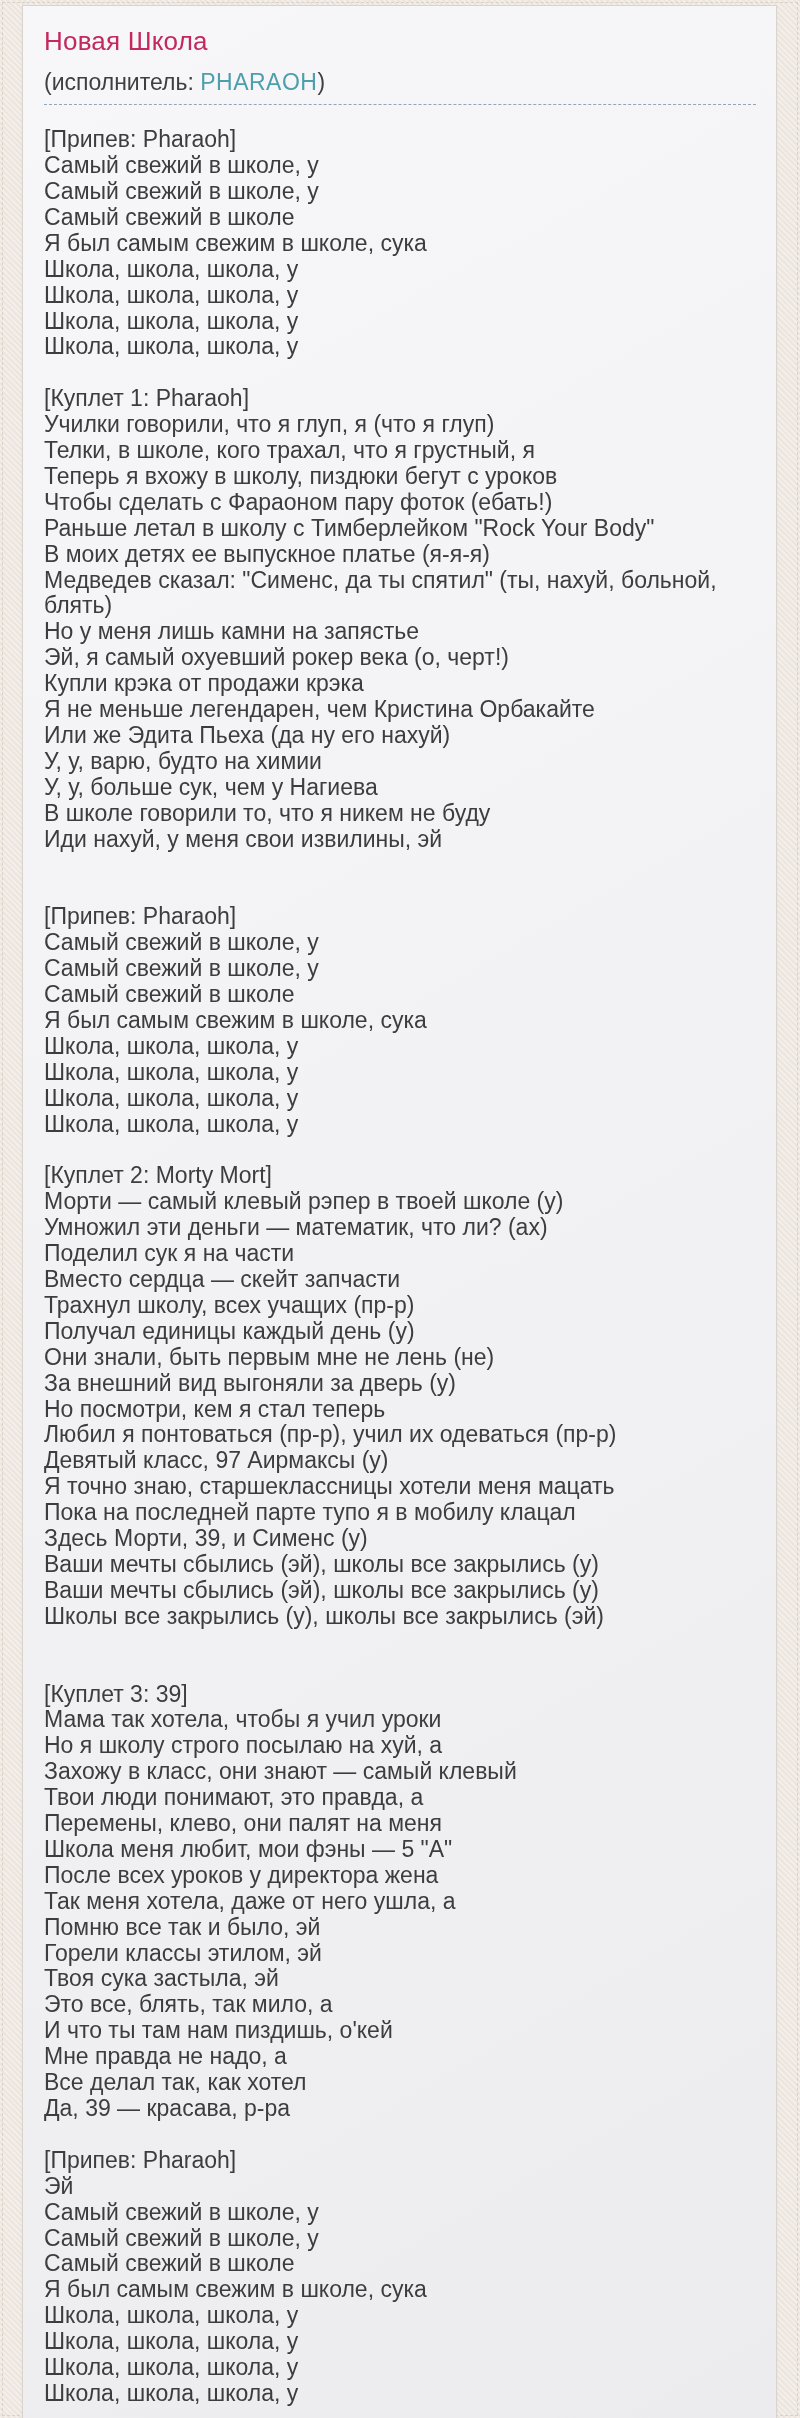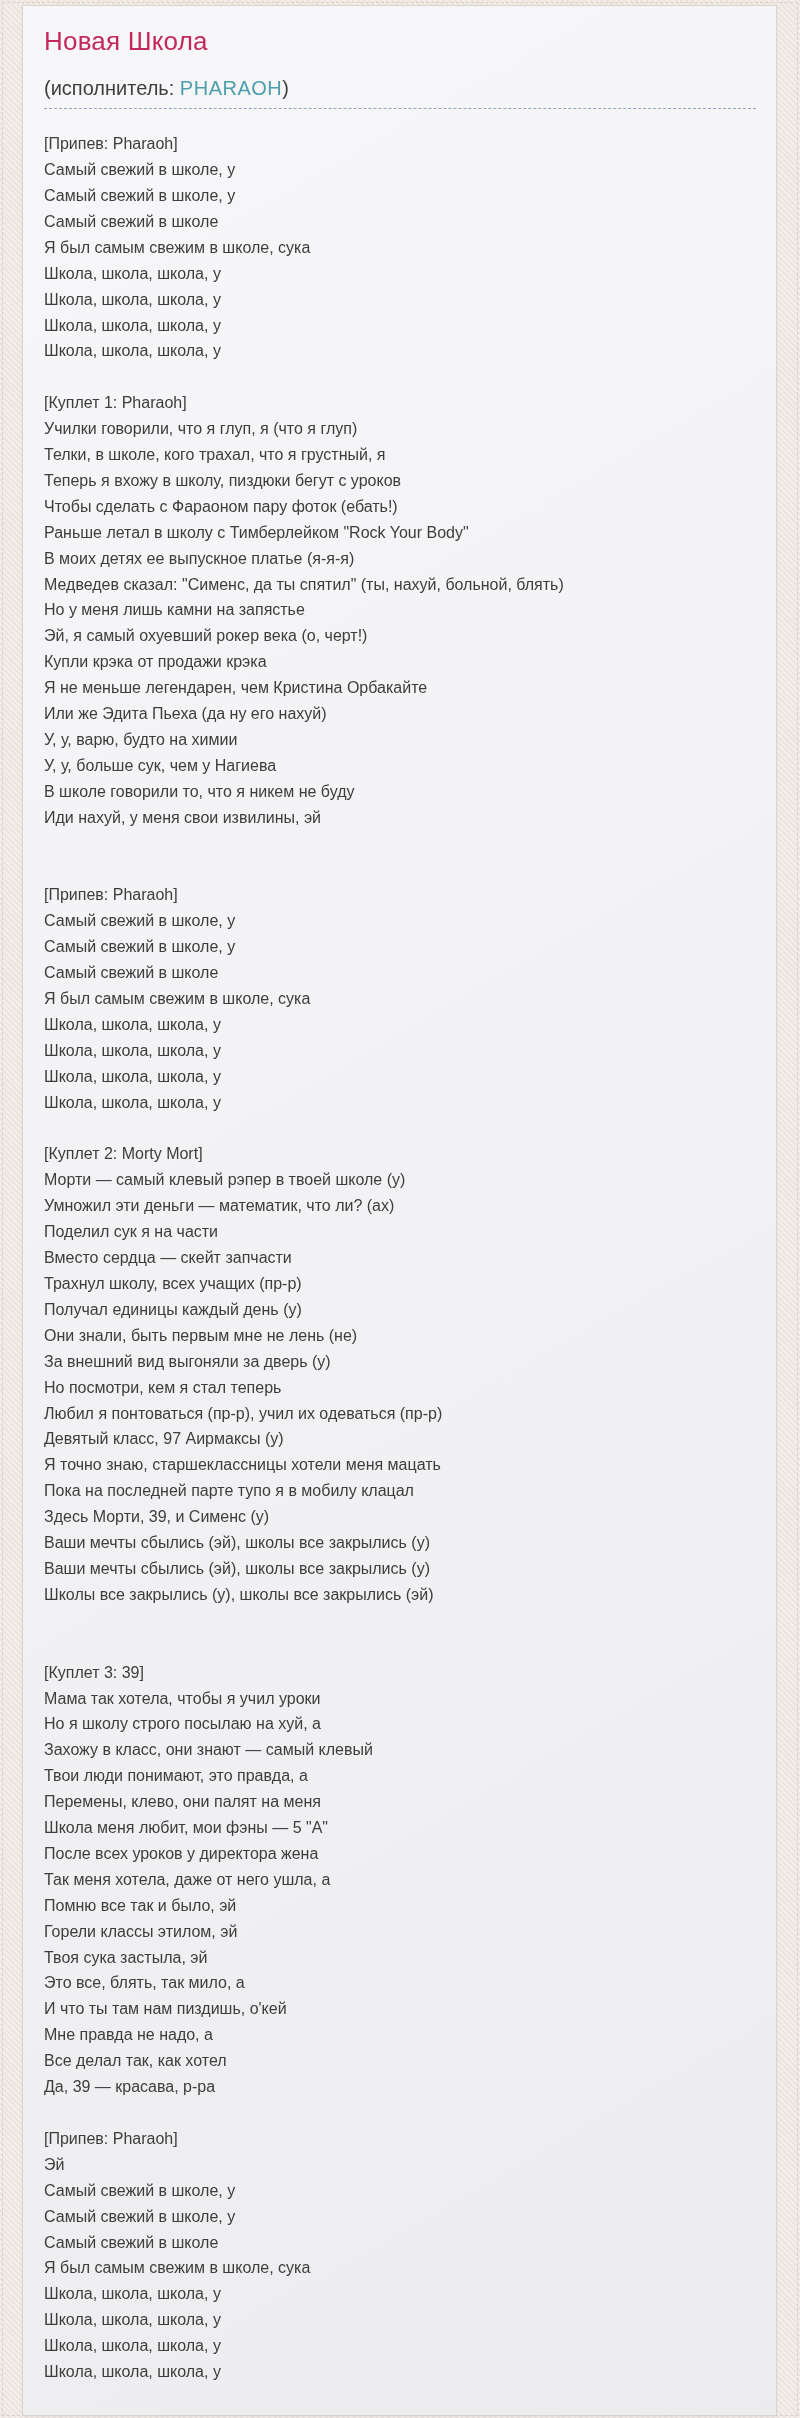--- a/index.html
+++ b/index.html
@@ -32,35 +32,35 @@
   }
   .song-title {
     margin: 8px 0 0 0;
     font-size: 26px;
     font-weight: 400;
     line-height: 1.2;
     color: #c3295c;
     letter-spacing: 0.2px;
   }
   .artist-line {
-    font-size: 20px;
+    font-size: 23px;
     color: #3f3f3f;
-    margin-top: 20px;
+    margin-top: 12px;
     padding-bottom: 8px;
     border-bottom: 1px dashed #93a5ba;
   }
   .artist-link {
     color: #4d9fad;
     text-decoration: none;
     letter-spacing: 0.5px;
     cursor: pointer;
   }
   .lyrics {
     margin-top: 22px;
-    font-size: 16px;
+    font-size: 23px;
     line-height: 25.9px;
     color: #3d3d3d;
     white-space: pre-wrap;
   }
   .section { margin: 0; }
   .gap-0 { margin-bottom: 0; }
   .gap-1 { margin-bottom: 25.9px; }
   .gap-2 { margin-bottom: 51.8px; margin-top: 16px; }
   .line { min-height: 25.9px; }
 </style>

